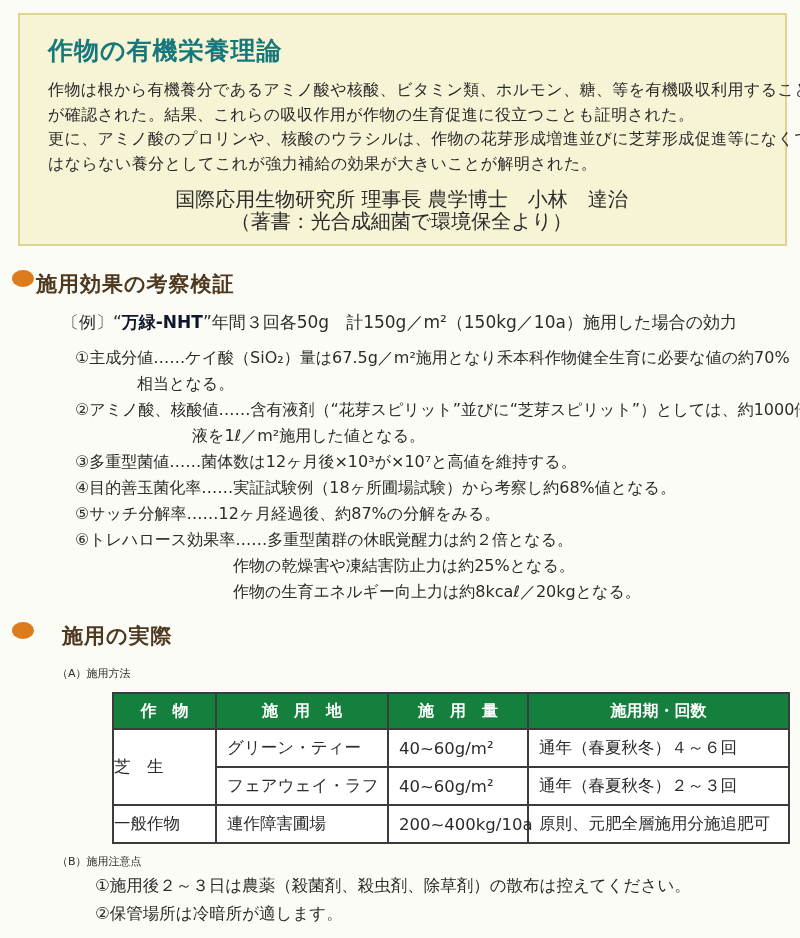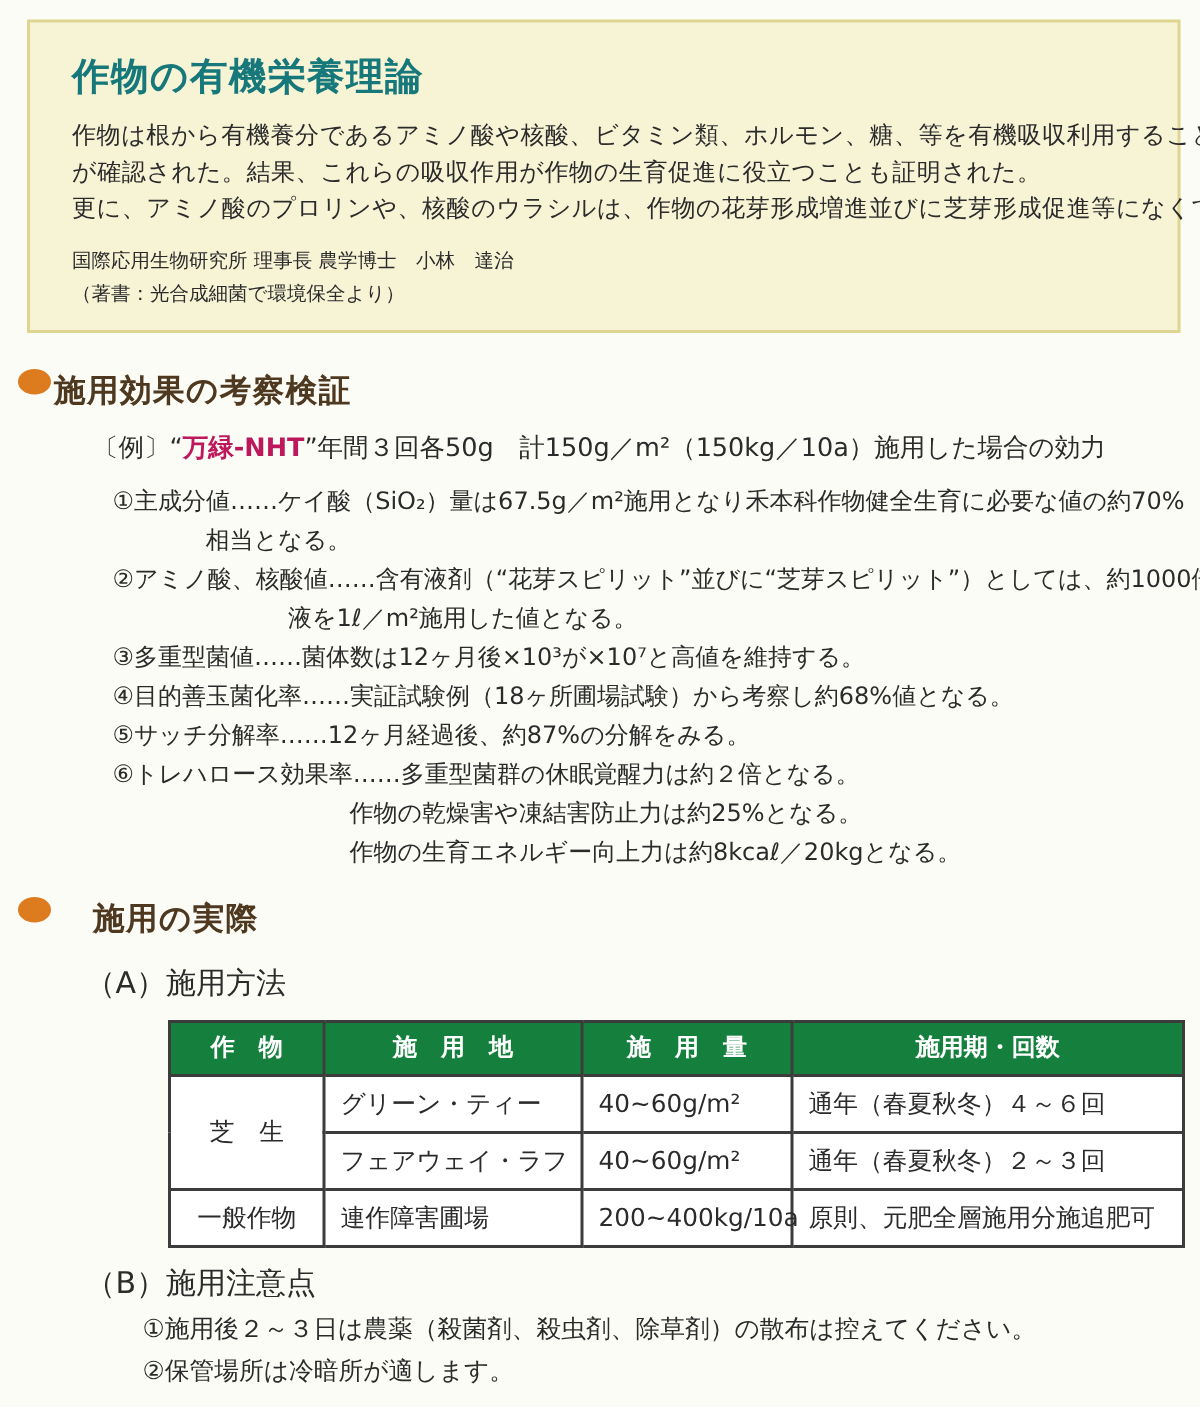--- a/index.html
+++ b/index.html
@@ -28,22 +28,22 @@
   }
   .intro-body { margin-top: 11px; }
   .intro-line {
     font-size: 16px;
     line-height: 24.5px;
     letter-spacing: 0.4px;
     white-space: nowrap;
   }
   .attribution {
     margin-top: 12px;
-    text-align: left;
-    font-size: 13px;
+    text-align: center;
+    font-size: 20px;
     line-height: 22px;
     padding-right: 2px;
   }
 
   
   .section-heading {
     display: flex;
     align-items: flex-start;
     margin: 24px 0 0 12px;
   }
@@ -63,33 +63,33 @@
     color: #4e3820;
     letter-spacing: 1px;
   }
 
   
   .example-line {
     margin: 13px 0 0 62px;
     font-size: 17px;
     white-space: nowrap;
   }
-  .brand { color: #be185d; font-weight: bold; }
+  .brand { color: #0f172a; font-weight: bold; }
   .items {
     margin: 11px 0 0 75px;
     font-size: 16px;
     line-height: 26px;
   }
   .item { white-space: nowrap; }
   .ind1 { padding-left: 62px; }
   .ind2 { padding-left: 117px; }
   .ind3 { padding-left: 158px; }
 
   
-  .sub-label { margin: 16px 0 0 57px; font-size: 20px; }
+  .sub-label { margin: 16px 0 0 57px; font-size: 11px; }
   .apply-table {
     margin: 11px 0 0 112px;
     width: 676px;
     border-collapse: collapse;
     table-layout: fixed;
   }
   .apply-table th, .apply-table td { border: 2px solid #3c3c3c; }
   .apply-table th {
     background: #15803d;
     color: #ffffff;
@@ -98,38 +98,39 @@
     height: 36px;
     text-align: center;
   }
   .apply-table td {
     font-size: 16.5px;
     height: 38px;
     padding: 2px 10px;
     background: #ffffff;
     white-space: nowrap;
   }
-  td.crop { text-align: center; padding: 2px 0; }
+  td.crop { text-align: left; padding: 2px 0; }
   .w1 { width: 103px; } .w2 { width: 172px; } .w3 { width: 140px; } .w4 { width: 261px; }
 
   .notes-label { margin-top: 10px; }
   .notes { margin: 3px 0 0 95px; font-size: 16.5px; line-height: 28px; }
   .note { white-space: nowrap; }
 </style>
 </head>
 <body>
 
 <div class="page">
 
   <section class="intro-box">
     <h1 class="intro-title">作物の有機栄養理論</h1>
     <div class="intro-body">
       <div class="intro-line">作物は根から有機養分であるアミノ酸や核酸、ビタミン類、ホルモン、糖、等を有機吸収利用すること</div>
       <div class="intro-line">が確認された。結果、これらの吸収作用が作物の生育促進に役立つことも証明された。</div>
       <div class="intro-line">更に、アミノ酸のプロリンや、核酸のウラシルは、作物の花芽形成増進並びに芝芽形成促進等になくて</div>
+      <div class="intro-line">はならない養分としてこれが強力補給の効果が大きいことが解明された。</div>
     </div>
     <div class="attribution">
       <div>国際応用生物研究所 理事長 農学博士　小林　達治</div>
       <div>（著書：光合成細菌で環境保全より）</div>
     </div>
   </section>
 
   <div class="section-heading">
     <span class="bullet"></span>
     <span class="heading-text">施用効果の考察検証</span>

